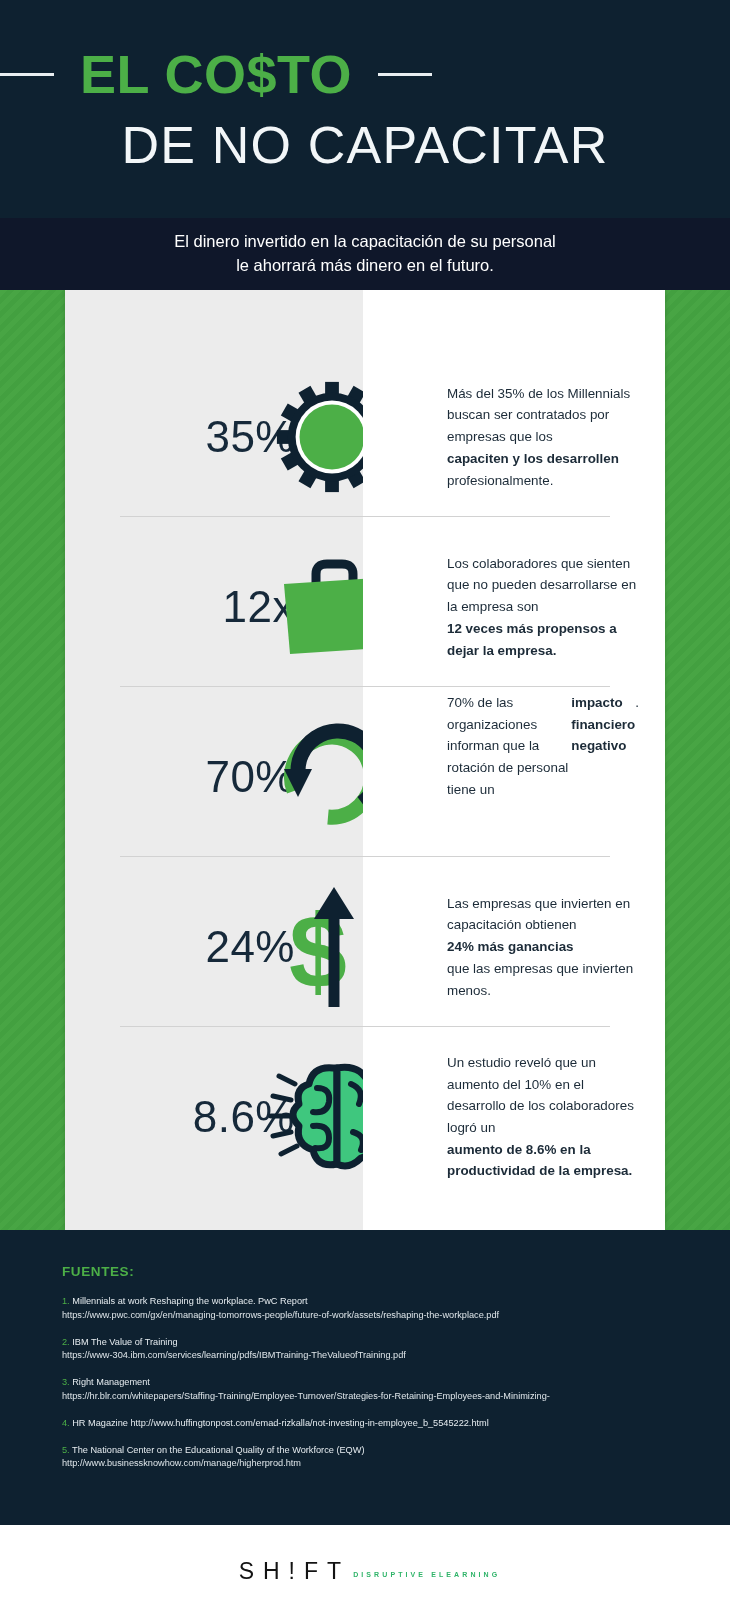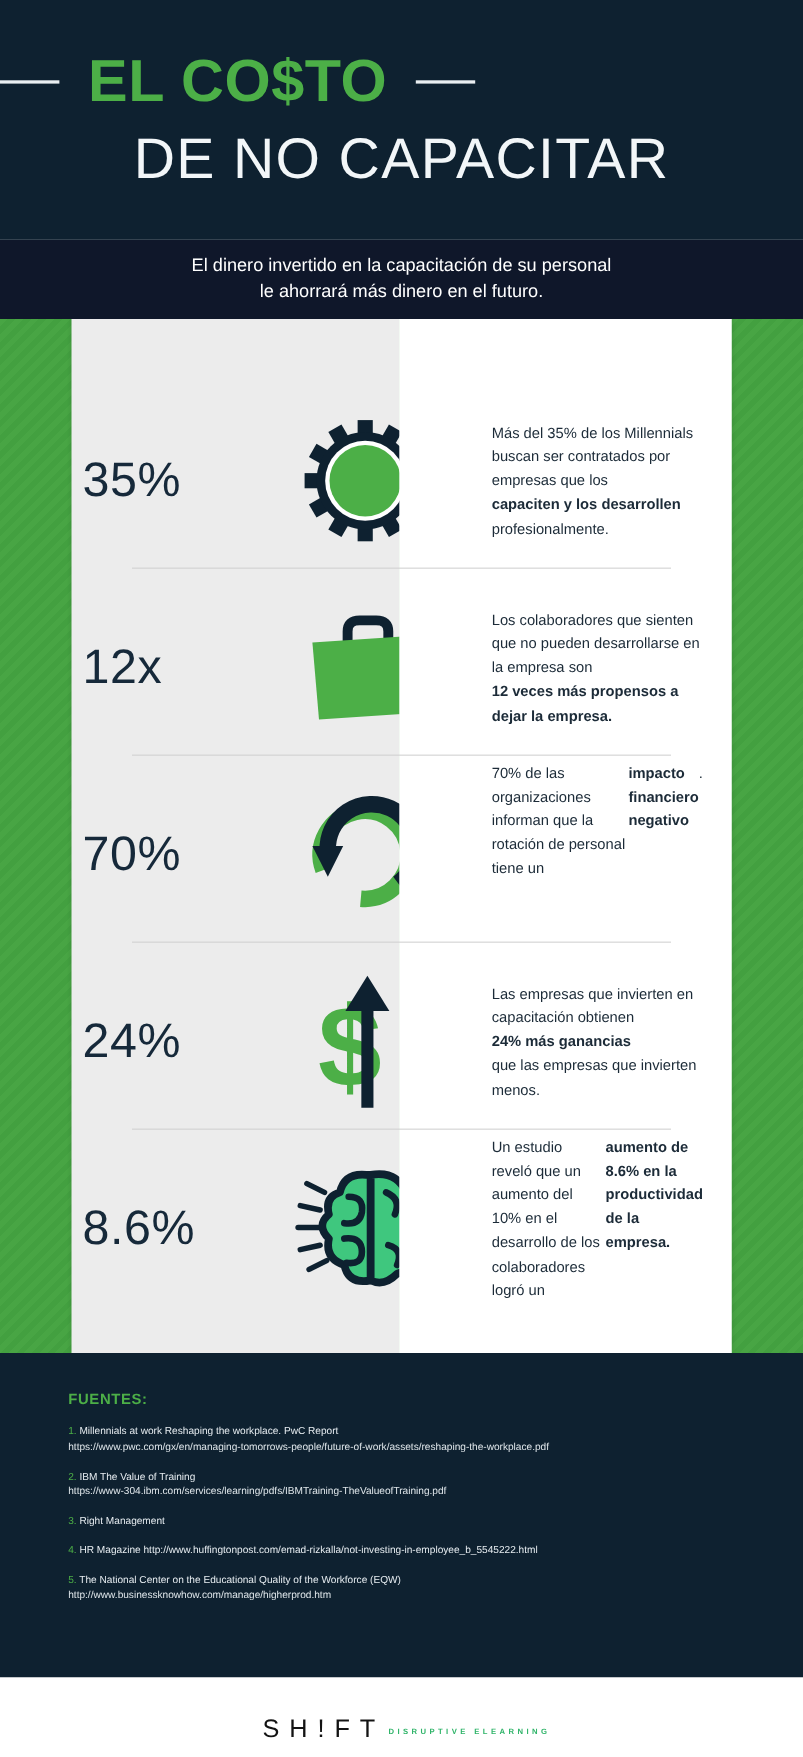--- a/index.html
+++ b/index.html
@@ -119,21 +119,21 @@
   .row-divider {
     position:absolute;
     left:55px;
     width:490px;
     height:1px;
     background:#d2d2d2;
   }
 
   .stat {
     width:230px;
-    text-align:left;
+    text-align:right;
     color:#16293a;
     font-size:44px;
     font-weight:300;
     letter-spacing:0.5px;
     flex:0 0 auto;
     padding-left:10px;
   }
   .icon-cell {
     width:110px;
     height:120px;
@@ -334,34 +334,34 @@
         <div class="desc" style="position: absolute; left: 368px; top: 402px; width: 232px; height: 170px; display: flex; justify-content: center; padding: 0px 26px 0px 14px; z-index: 4;">
           <span>70% de las organizaciones informan que la rotación de personal tiene un </span>
           <b>impacto financiero negativo</b>
           <span>.</span>
         </div>
         <div class="desc" style="position: absolute; left: 368px; top: 572px; width: 232px; height: 170px; display: flex; flex-direction: column; justify-content: center; padding: 0px 26px 0px 14px; z-index: 4;">
           <span>Las empresas que invierten en capacitación obtienen </span>
           <b>24% más ganancias</b>
           <span> que las empresas que invierten menos.</span>
         </div>
-        <div class="desc" style="position: absolute; left: 368px; top: 742px; width: 232px; height: 170px; display: flex; flex-direction: row; justify-content: center; padding: 0px 26px 0px 14px; z-index: 4;">
+        <div class="desc" style="position: absolute; left: 368px; top: 742px; width: 232px; height: 170px; display: flex; flex-direction: column; justify-content: center; padding: 0px 26px 0px 14px; z-index: 4;">
           <span> Un estudio reveló que un aumento del 10% en el desarrollo de los colaboradores logró un </span>
           <b>aumento de 8.6% en la productividad de la empresa.</b>
         </div>
       </div>
     </div>
 </div>
 
 <div class="sources">
   <div class="sources-title">FUENTES:</div>
   <div id="sources-host">
       <div class="src-item"><span class="src-num">1.</span><span> Millennials at work Reshaping the workplace. PwC Report</span><span class="src-url">https://www.pwc.com/gx/en/managing-tomorrows-people/future-of-work/assets/reshaping-the-workplace.pdf</span></div>
       <div class="src-item"><span class="src-num"> 2.</span><span> IBM The Value of Training</span><span class="src-url">https://www-304.ibm.com/services/learning/pdfs/IBMTraining-TheValueofTraining.pdf</span></div>
-      <div class="src-item"><span class="src-num">3.</span><span> Right Management</span></div>
+      <div class="src-item"><span class="src-num">3.</span><span> Right Management</span><span class="src-url">https://hr.blr.com/whitepapers/Staffing-Training/Employee-Turnover/Strategies-for-Retaining-Employees-and-Minimizing-</span></div>
       <div class="src-item"><span class="src-num">4.</span><span> HR Magazine http://www.huffingtonpost.com/emad-rizkalla/not-investing-in-employee_b_5545222.html</span></div>
       <div class="src-item"><span class="src-num">5.</span><span> The National Center on the Educational Quality of the Workforce (EQW)</span><span class="src-url">http://www.businessknowhow.com/manage/higherprod.htm</span></div>
     </div>
 </div>
 
 <div class="footer">
   <div class="logo-main">SH!FT</div>
   <div class="logo-sub">DISRUPTIVE ELEARNING</div>
 </div>
 

